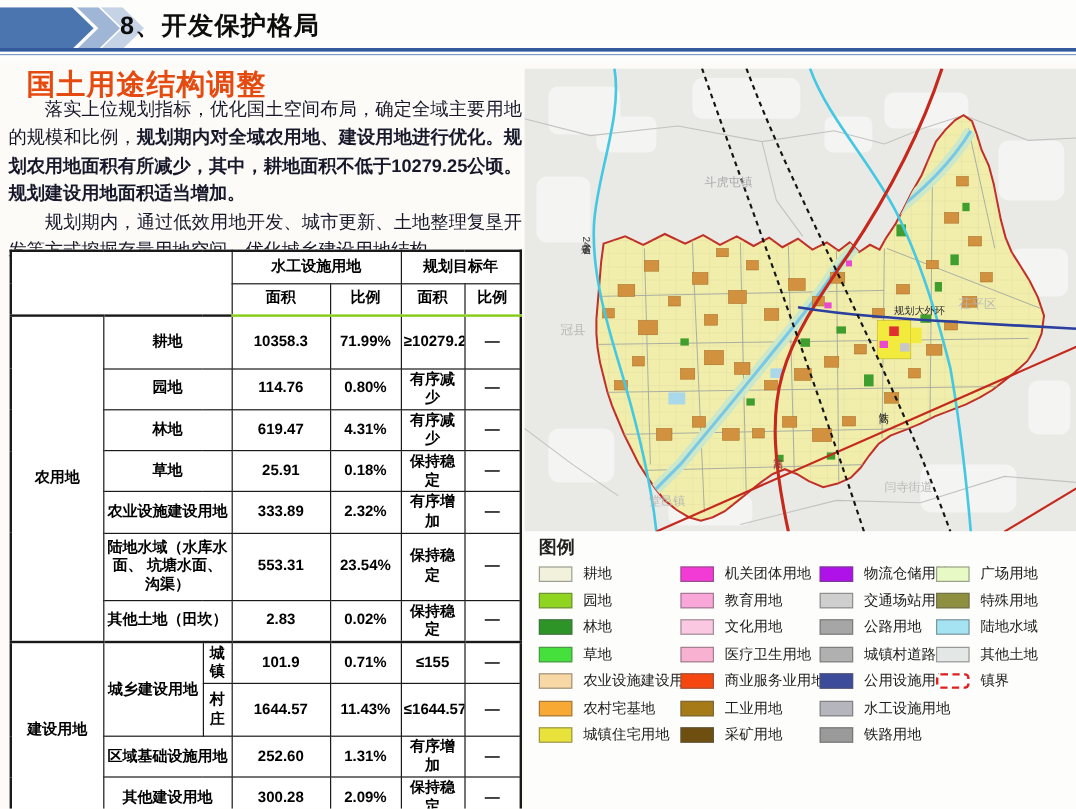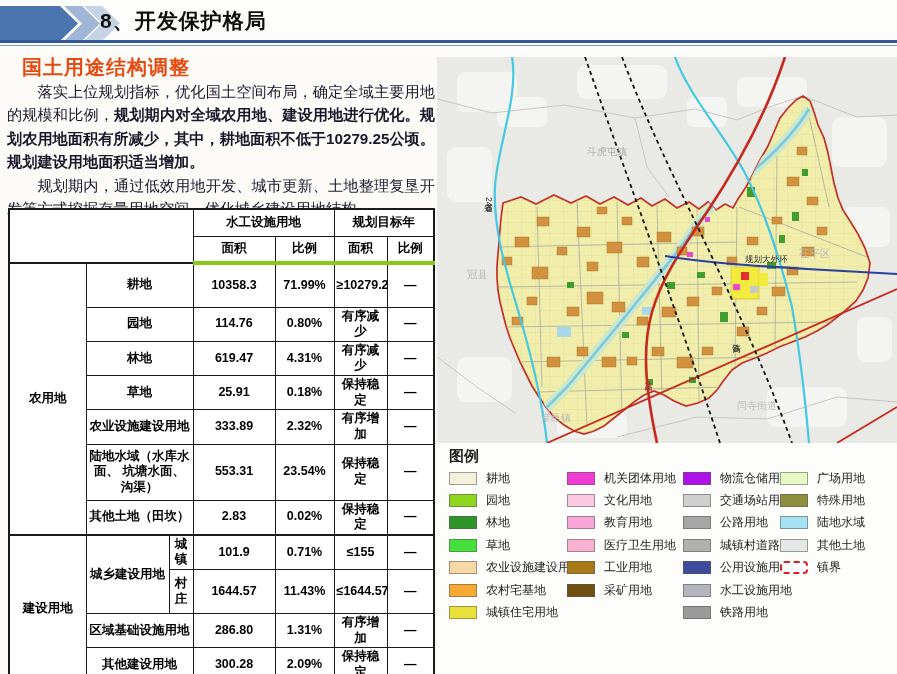--- a/index.html
+++ b/index.html
@@ -7,32 +7,32 @@
          background:#fcfbf7;font-family:"Liberation Sans",sans-serif;color:#141414;}
 
   
   .header-bar{position:absolute;left:0;top:0;width:897px;height:52px;background:#fdfdfb;}
   .chevron{position:absolute;left:0;top:6px;}
   .slide-title{position:absolute;left:100px;top:7px;font-size:21px;font-weight:700;color:#0d0d0d;letter-spacing:1px;}
   .divider-thick{position:absolute;left:0;top:40px;width:897px;height:3px;background:#33589b;}
   .divider-thin{position:absolute;left:0;top:45px;width:897px;height:1px;background:#7e9ac7;}
 
   
-  .section-title{position:absolute;left:22px;top:54px;font-size:20px;font-weight:700;color:#e54a10;letter-spacing:1px;text-align:right;}
+  .section-title{position:absolute;left:22px;top:54px;font-size:24px;font-weight:700;color:#e54a10;letter-spacing:1px;text-align:right;}
   .body-text{position:absolute;left:7px;top:80px;width:428px;font-size:15.2px;line-height:1.54;text-align:justify;color:#18182b;}
   .body-text p{margin:0;text-indent:2em;}
   .body-text b{font-weight:700;}
 
   
   .land-table{position:absolute;left:8px;top:208px;width:425px;border-collapse:collapse;
               table-layout:fixed;font-size:12.5px;font-weight:700;color:#000;background:#fff;}
   .land-table td,.land-table th{border:1px solid #1a1a1a;text-align:center;vertical-align:middle;
               padding:1px 2px;line-height:1.25;overflow:hidden;}
   .land-table{border:2px solid #1a1a1a;}
-  .land-table tr.hdr2 td{border-bottom:4px solid #84cc16;}
+  .land-table tr.hdr2 td{border-bottom:2px solid #84cc16;}
   .land-table td.grp{border-top:2px solid #1a1a1a;}
 
   
   .map-wrap{position:absolute;left:437px;top:57px;width:520px;height:386px;}
 
   
   .legend{position:absolute;left:437px;top:443px;width:460px;height:231px;background:#fdfdfb;}
   .legend-title{position:absolute;left:12px;top:4px;font-size:15px;font-weight:700;color:#222;}
   .legend-col{position:absolute;top:24px;}
   .legend-col.c1{left:12px;}  .legend-col.c2{left:130px;}
@@ -148,21 +148,21 @@
         </tr>
         <tr style="height: 44px;">
           <td>村庄</td>
           <td>1644.57</td>
           <td>11.43%</td>
           <td>≤1644.57</td>
           <td>—</td>
         </tr>
         <tr style="height: 34px;">
           <td colspan="2">区域基础设施用地</td>
-          <td>286.80</td>
+          <td>252.60</td>
           <td>1.31%</td>
           <td>有序增加</td>
           <td>—</td>
         </tr>
         <tr style="height: 33px;">
           <td colspan="2">其他建设用地</td>
           <td>300.28</td>
           <td>2.09%</td>
           <td>保持稳定</td>
           <td>—</td>
@@ -371,32 +371,36 @@
           <span class="swatch" style="background: rgb(232, 226, 59);"></span>
           <span class="legend-label">城镇住宅用地</span>
         </div>
       </div>
     <div class="legend-col c2">
         <div class="legend-item">
           <span class="swatch" style="background: rgb(242, 59, 212);"></span>
           <span class="legend-label">机关团体用地</span>
         </div>
         <div class="legend-item">
+          <span class="swatch" style="background: rgb(249, 166, 216);"></span>
+          <span class="legend-label">教育用地</span>
+        </div>
+        <div class="legend-item">
           <span class="swatch" style="background: rgb(250, 200, 224);"></span>
           <span class="legend-label">文化用地</span>
         </div>
         <div class="legend-item">
-          <span class="swatch" style="background: rgb(249, 166, 216);"></span>
-          <span class="legend-label">教育用地</span>
-        </div>
-        <div class="legend-item">
           <span class="swatch" style="background: rgb(249, 177, 210);"></span>
           <span class="legend-label">医疗卫生用地</span>
         </div>
         <div class="legend-item">
+          <span class="swatch" style="background: rgb(245, 71, 15);"></span>
+          <span class="legend-label">商业服务业用地</span>
+        </div>
+        <div class="legend-item">
           <span class="swatch" style="background: rgb(166, 122, 22);"></span>
           <span class="legend-label">工业用地</span>
         </div>
         <div class="legend-item">
           <span class="swatch" style="background: rgb(110, 79, 16);"></span>
           <span class="legend-label">采矿用地</span>
         </div>
       </div>
     <div class="legend-col c3">
         <div class="legend-item">

